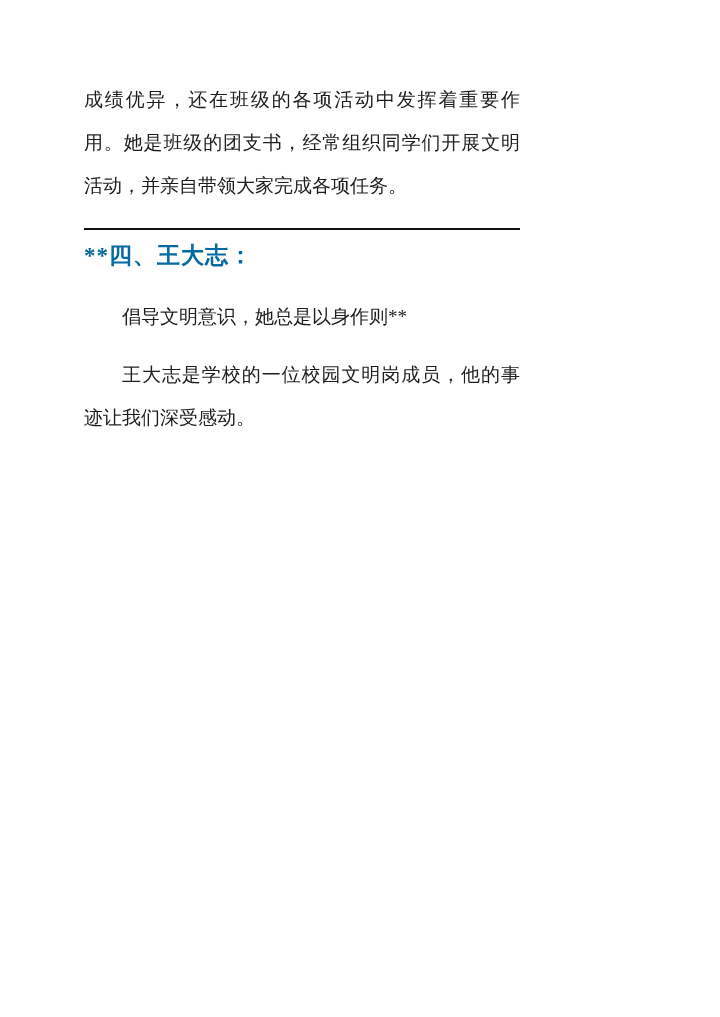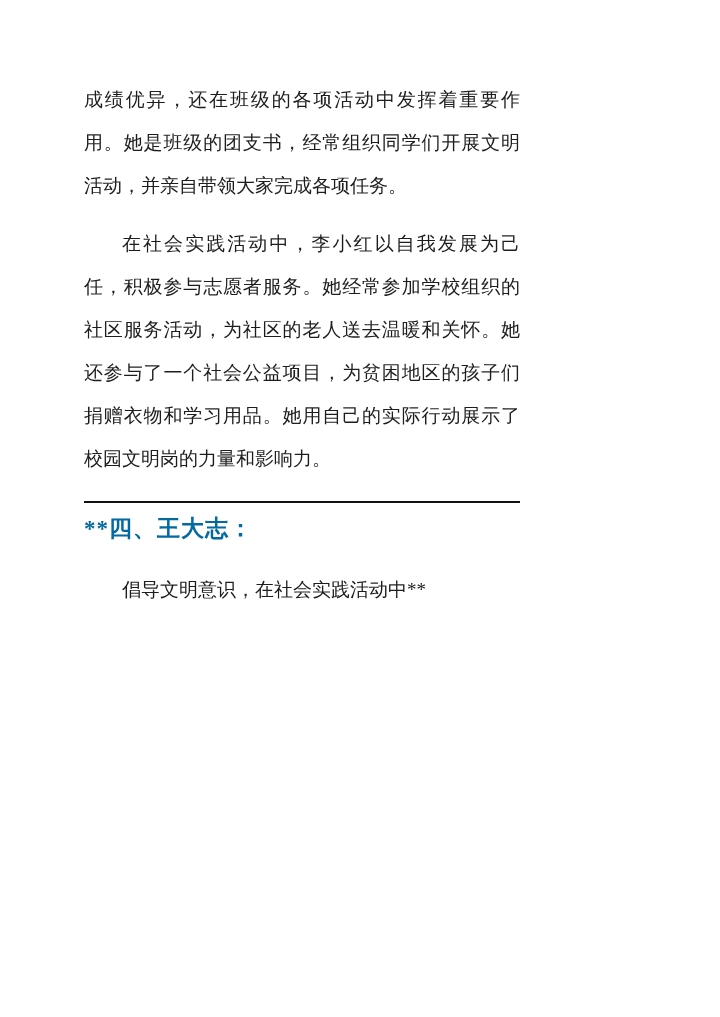--- a/index.html
+++ b/index.html
@@ -44,21 +44,21 @@
     color: #0369a1;
   }
 </style>
 </head>
 <body>
 
 <div class="page">
   <p class="body-text">成绩优异，还在班级的各项活动中发挥着重要作用。她是班级的团支书，经常组织同学们开展文明活动，并亲自带领大家完成各项任务。</p>
 
 
-  <p class="body-text indent">在社会实践活动中，李小红以自我发展为己任，积极参与志愿者服务。她经常参加学校组织的社区服务活动，为社区的老人送去温暖和关怀。她还参与了一个社会公益项目，为贫困地区的孩子们捐赠衣物和学习用品。她用自己的实际行动展示了校园文明岗的力量和影响力。</p>
 
   <hr class="rule">
 
   <h2 class="heading">**四、王大志：</h2>
 
-  <p class="body-text indent">倡导文明意识，在社会实践活动中**</p>
+  <p class="body-text indent">倡导文明意识，她总是以身作则**</p>
 
+  <p class="body-text indent">王大志是学校的一位校园文明岗成员，他的事迹让我们深受感动。</p>
 </div>
 
 </body></html>

